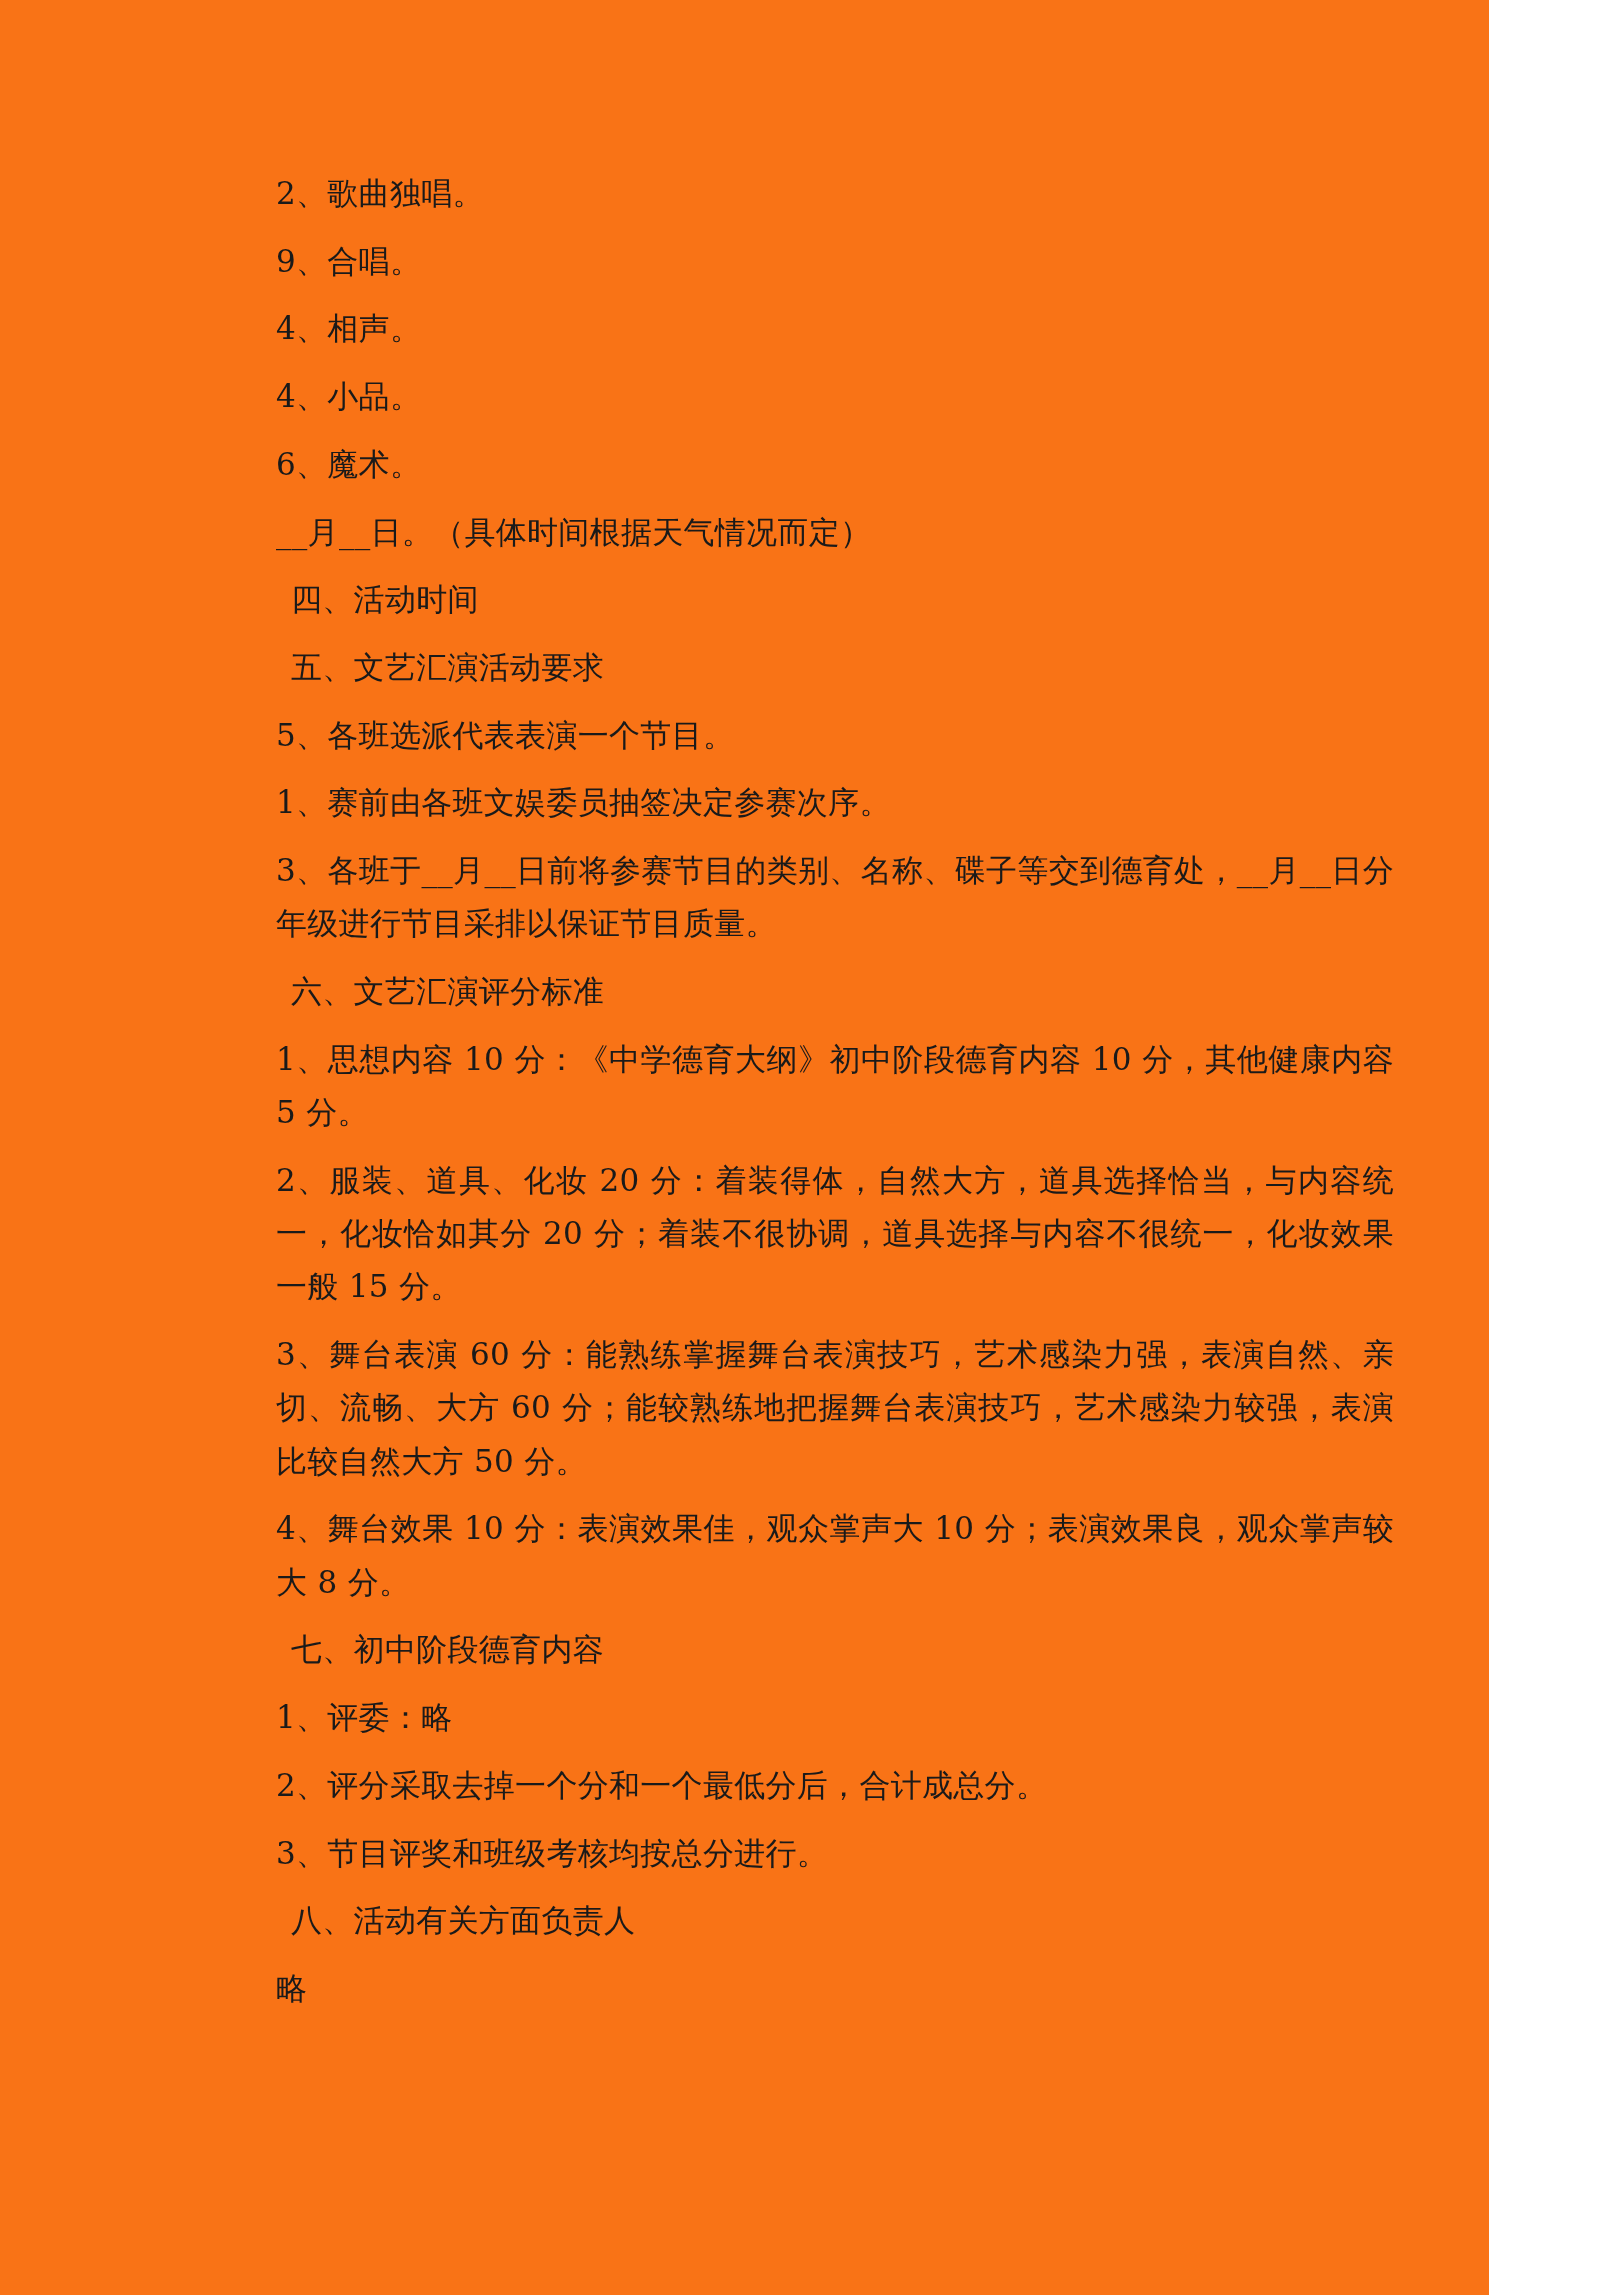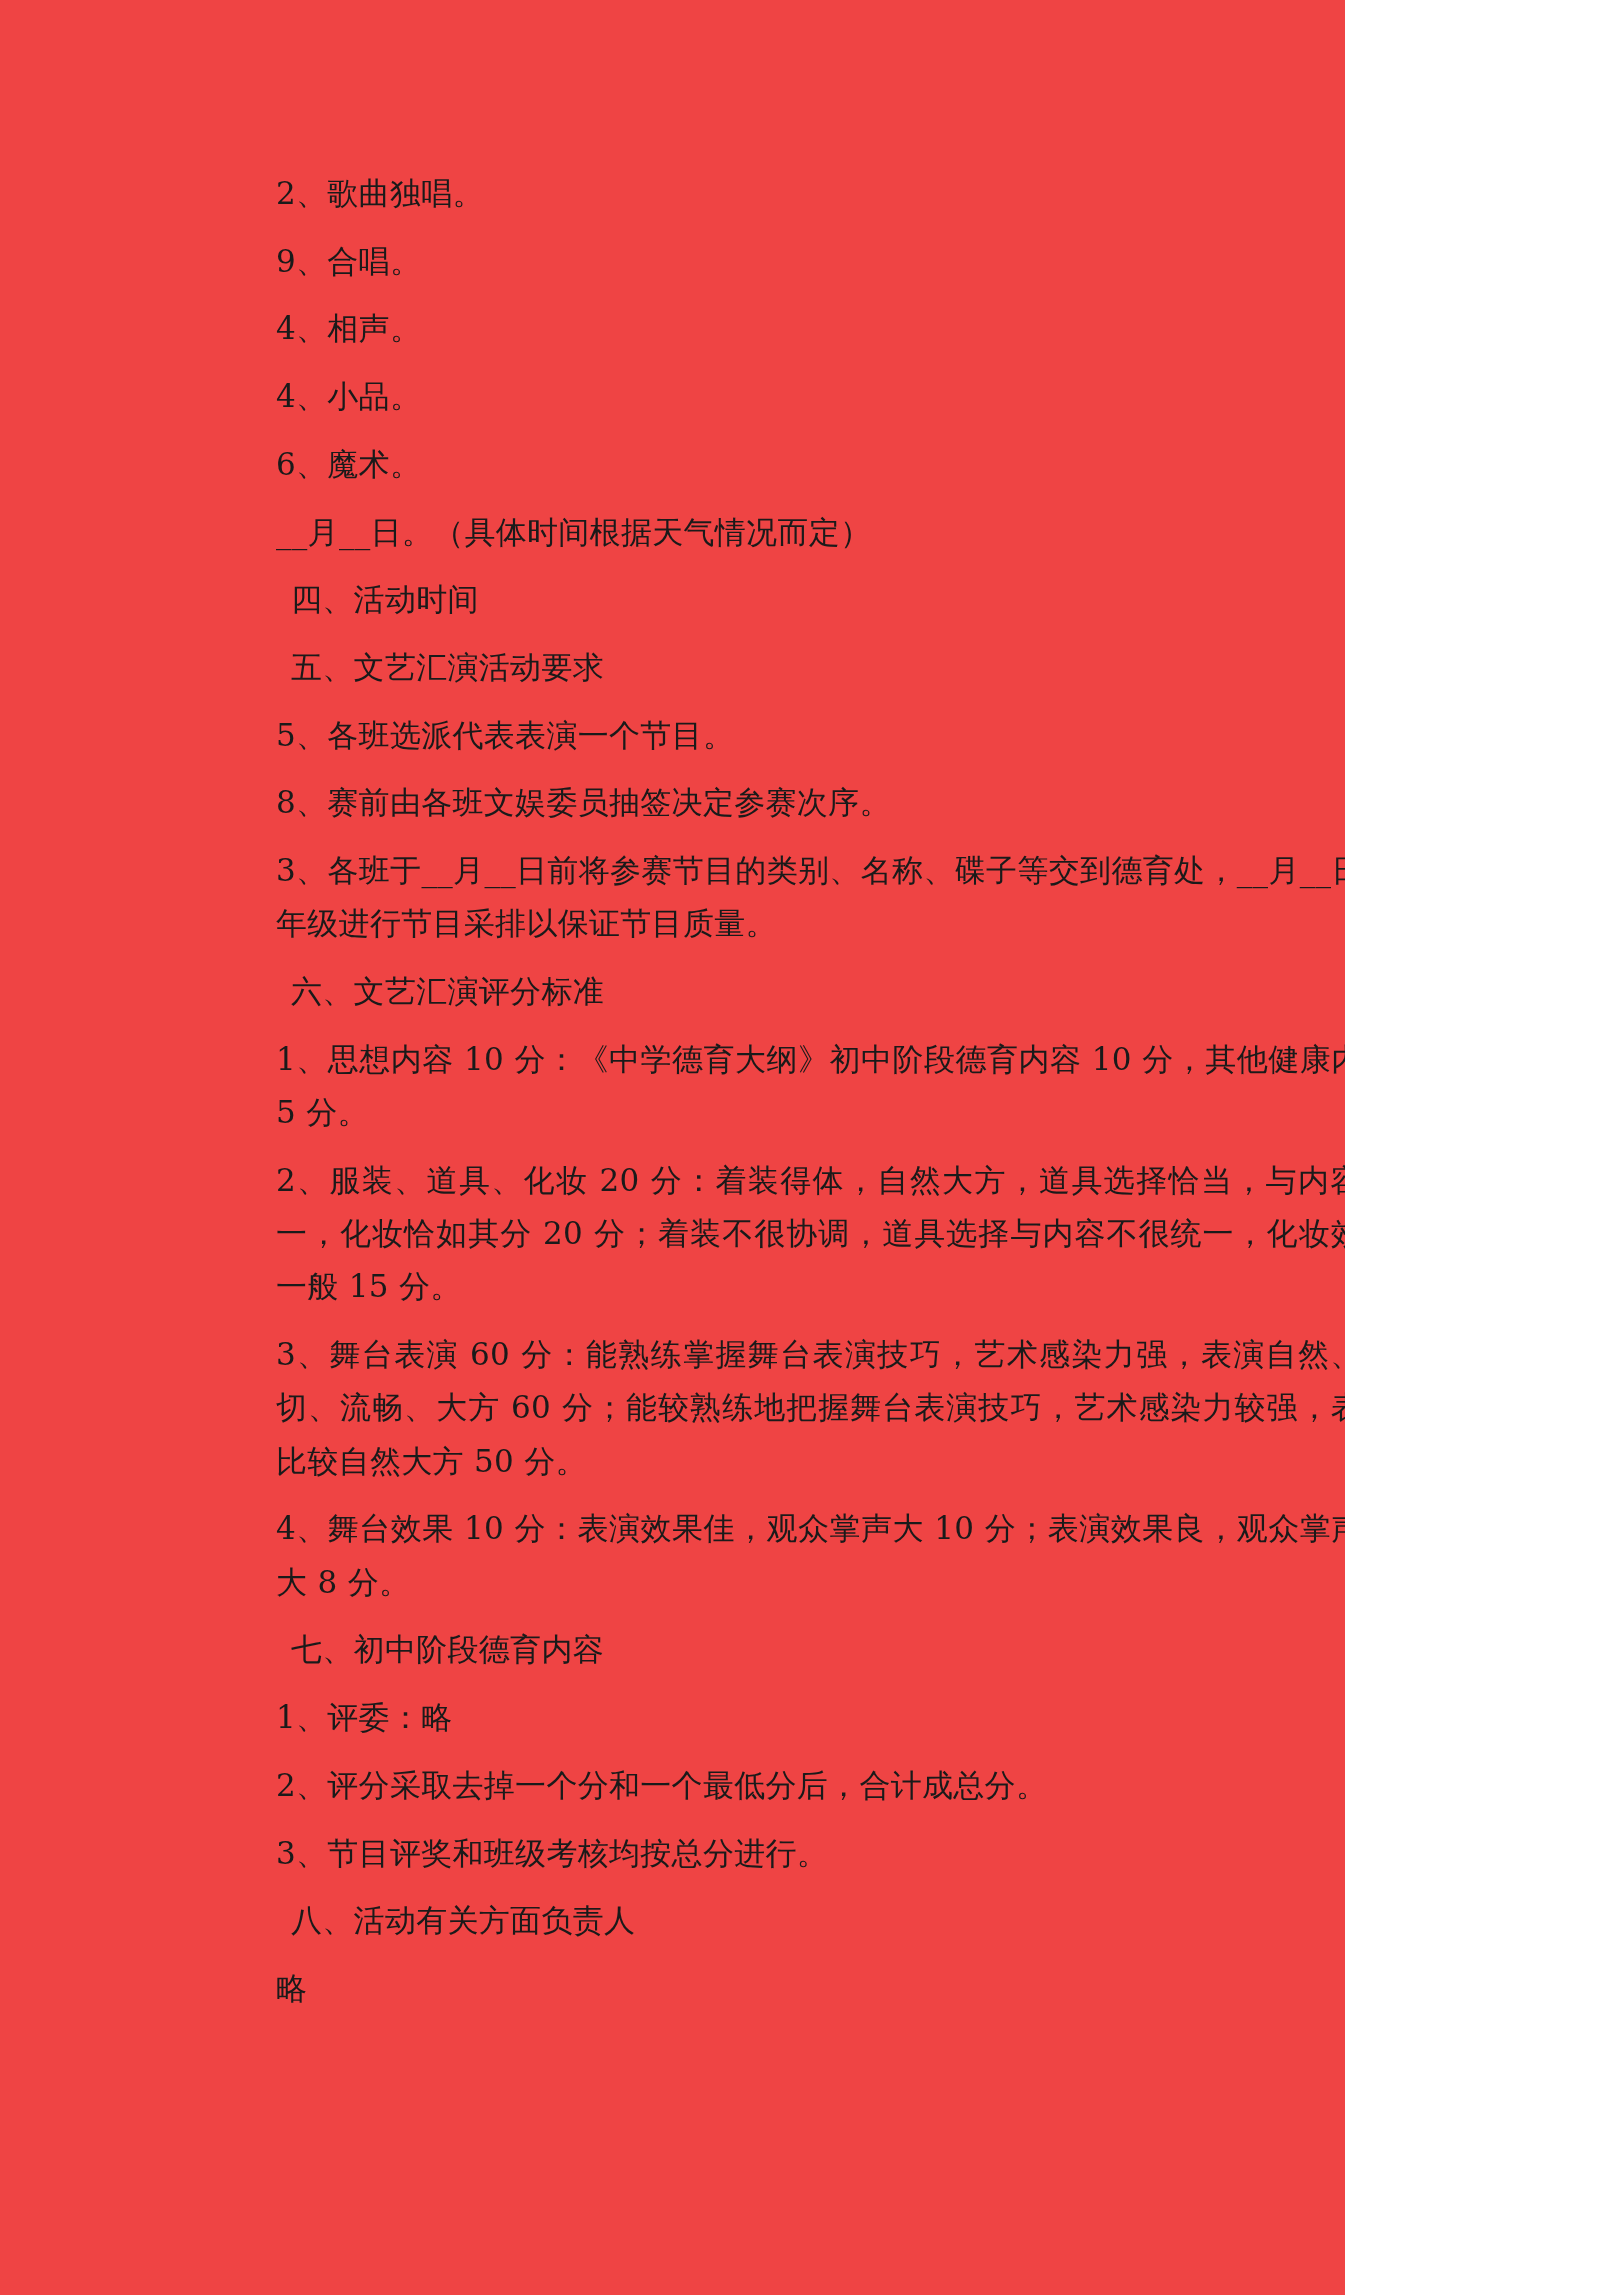--- a/index.html
+++ b/index.html
@@ -4,23 +4,23 @@
 <style>
   html, body {
     margin: 0;
     padding: 0;
     background: #ffffff;
   }
   body {
     font-family: "DejaVu Serif", "Liberation Serif", serif;
   }
   .page {
-    width: 1345px;
+    width: 1489px;
     height: 2295px;
-    background: #ef4444;
+    background: #f97316;
     position: relative;
     box-sizing: border-box;
     overflow: hidden;
   }
   .content {
     position: absolute;
     left: 242px;
     top: 167px;
     width: 1152px;
   }
@@ -54,21 +54,21 @@
 
     <p class="para indent1">2、歌曲独唱。</p>
     <p class="para indent1">9、合唱。</p>
     <p class="para indent1">4、相声。</p>
     <p class="para indent1">4、小品。</p>
     <p class="para indent1">6、魔术。</p>
     <p class="para indent1">__月__日。（具体时间根据天气情况而定）</p>
     <p class="para indent2">四、活动时间</p>
     <p class="para indent2">五、文艺汇演活动要求</p>
     <p class="para indent1">5、各班选派代表表演一个节目。</p>
-    <p class="para indent1">8、赛前由各班文娱委员抽签决定参赛次序。</p>
+    <p class="para indent1">1、赛前由各班文娱委员抽签决定参赛次序。</p>
     <p class="para hang">3、各班于__月__日前将参赛节目的类别、名称、碟子等交到德育处，__月__日分年级进行节目采排以保证节目质量。</p>
     <p class="para indent2">六、文艺汇演评分标准</p>
     <p class="para indent1">1、思想内容 10 分：《中学德育大纲》初中阶段德育内容 10 分，其他健康内容 5 分。</p>
     <p class="para indent1">2、服装、道具、化妆 20 分：着装得体，自然大方，道具选择恰当，与内容统一，化妆恰如其分 20 分；着装不很协调，道具选择与内容不很统一，化妆效果一般 15 分。</p>
     <p class="para indent1">3、舞台表演 60 分：能熟练掌握舞台表演技巧，艺术感染力强，表演自然、亲切、流畅、大方 60 分；能较熟练地把握舞台表演技巧，艺术感染力较强，表演比较自然大方 50 分。</p>
     <p class="para indent1">4、舞台效果 10 分：表演效果佳，观众掌声大 10 分；表演效果良，观众掌声较大 8 分。</p>
     <p class="para indent2">七、初中阶段德育内容</p>
     <p class="para indent1">1、评委：略</p>
     <p class="para indent1">2、评分采取去掉一个分和一个最低分后，合计成总分。</p>
     <p class="para indent1">3、节目评奖和班级考核均按总分进行。</p>

